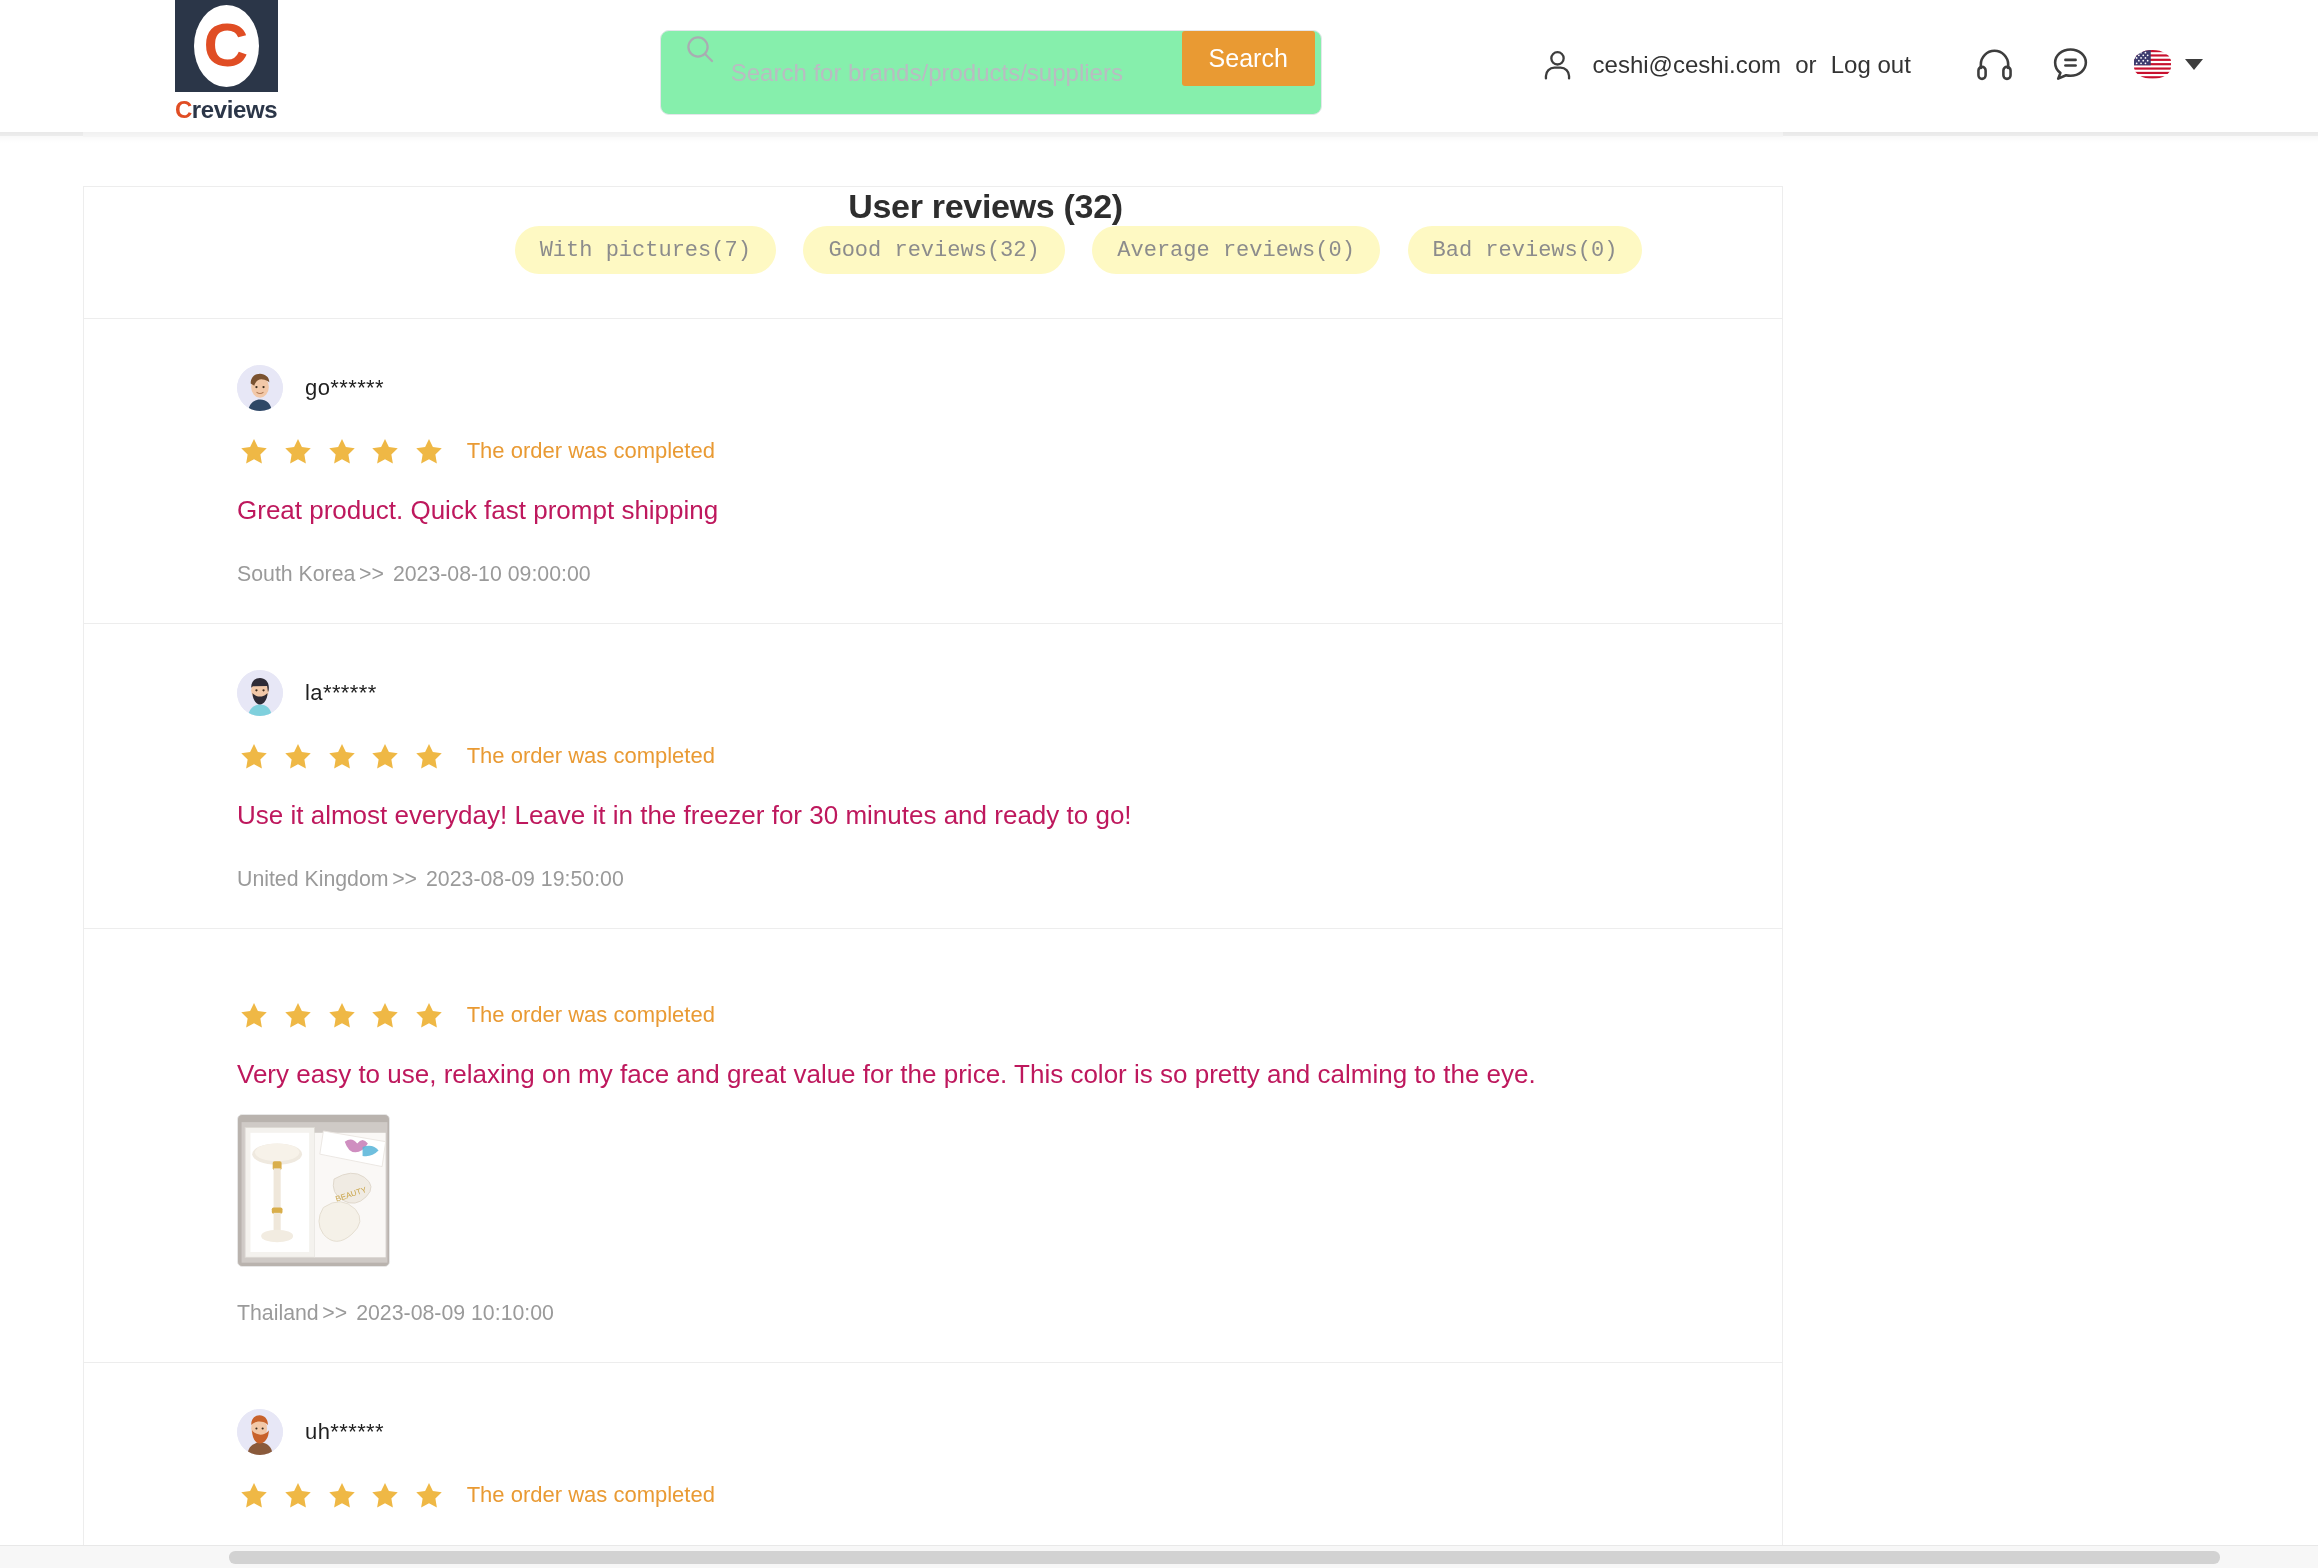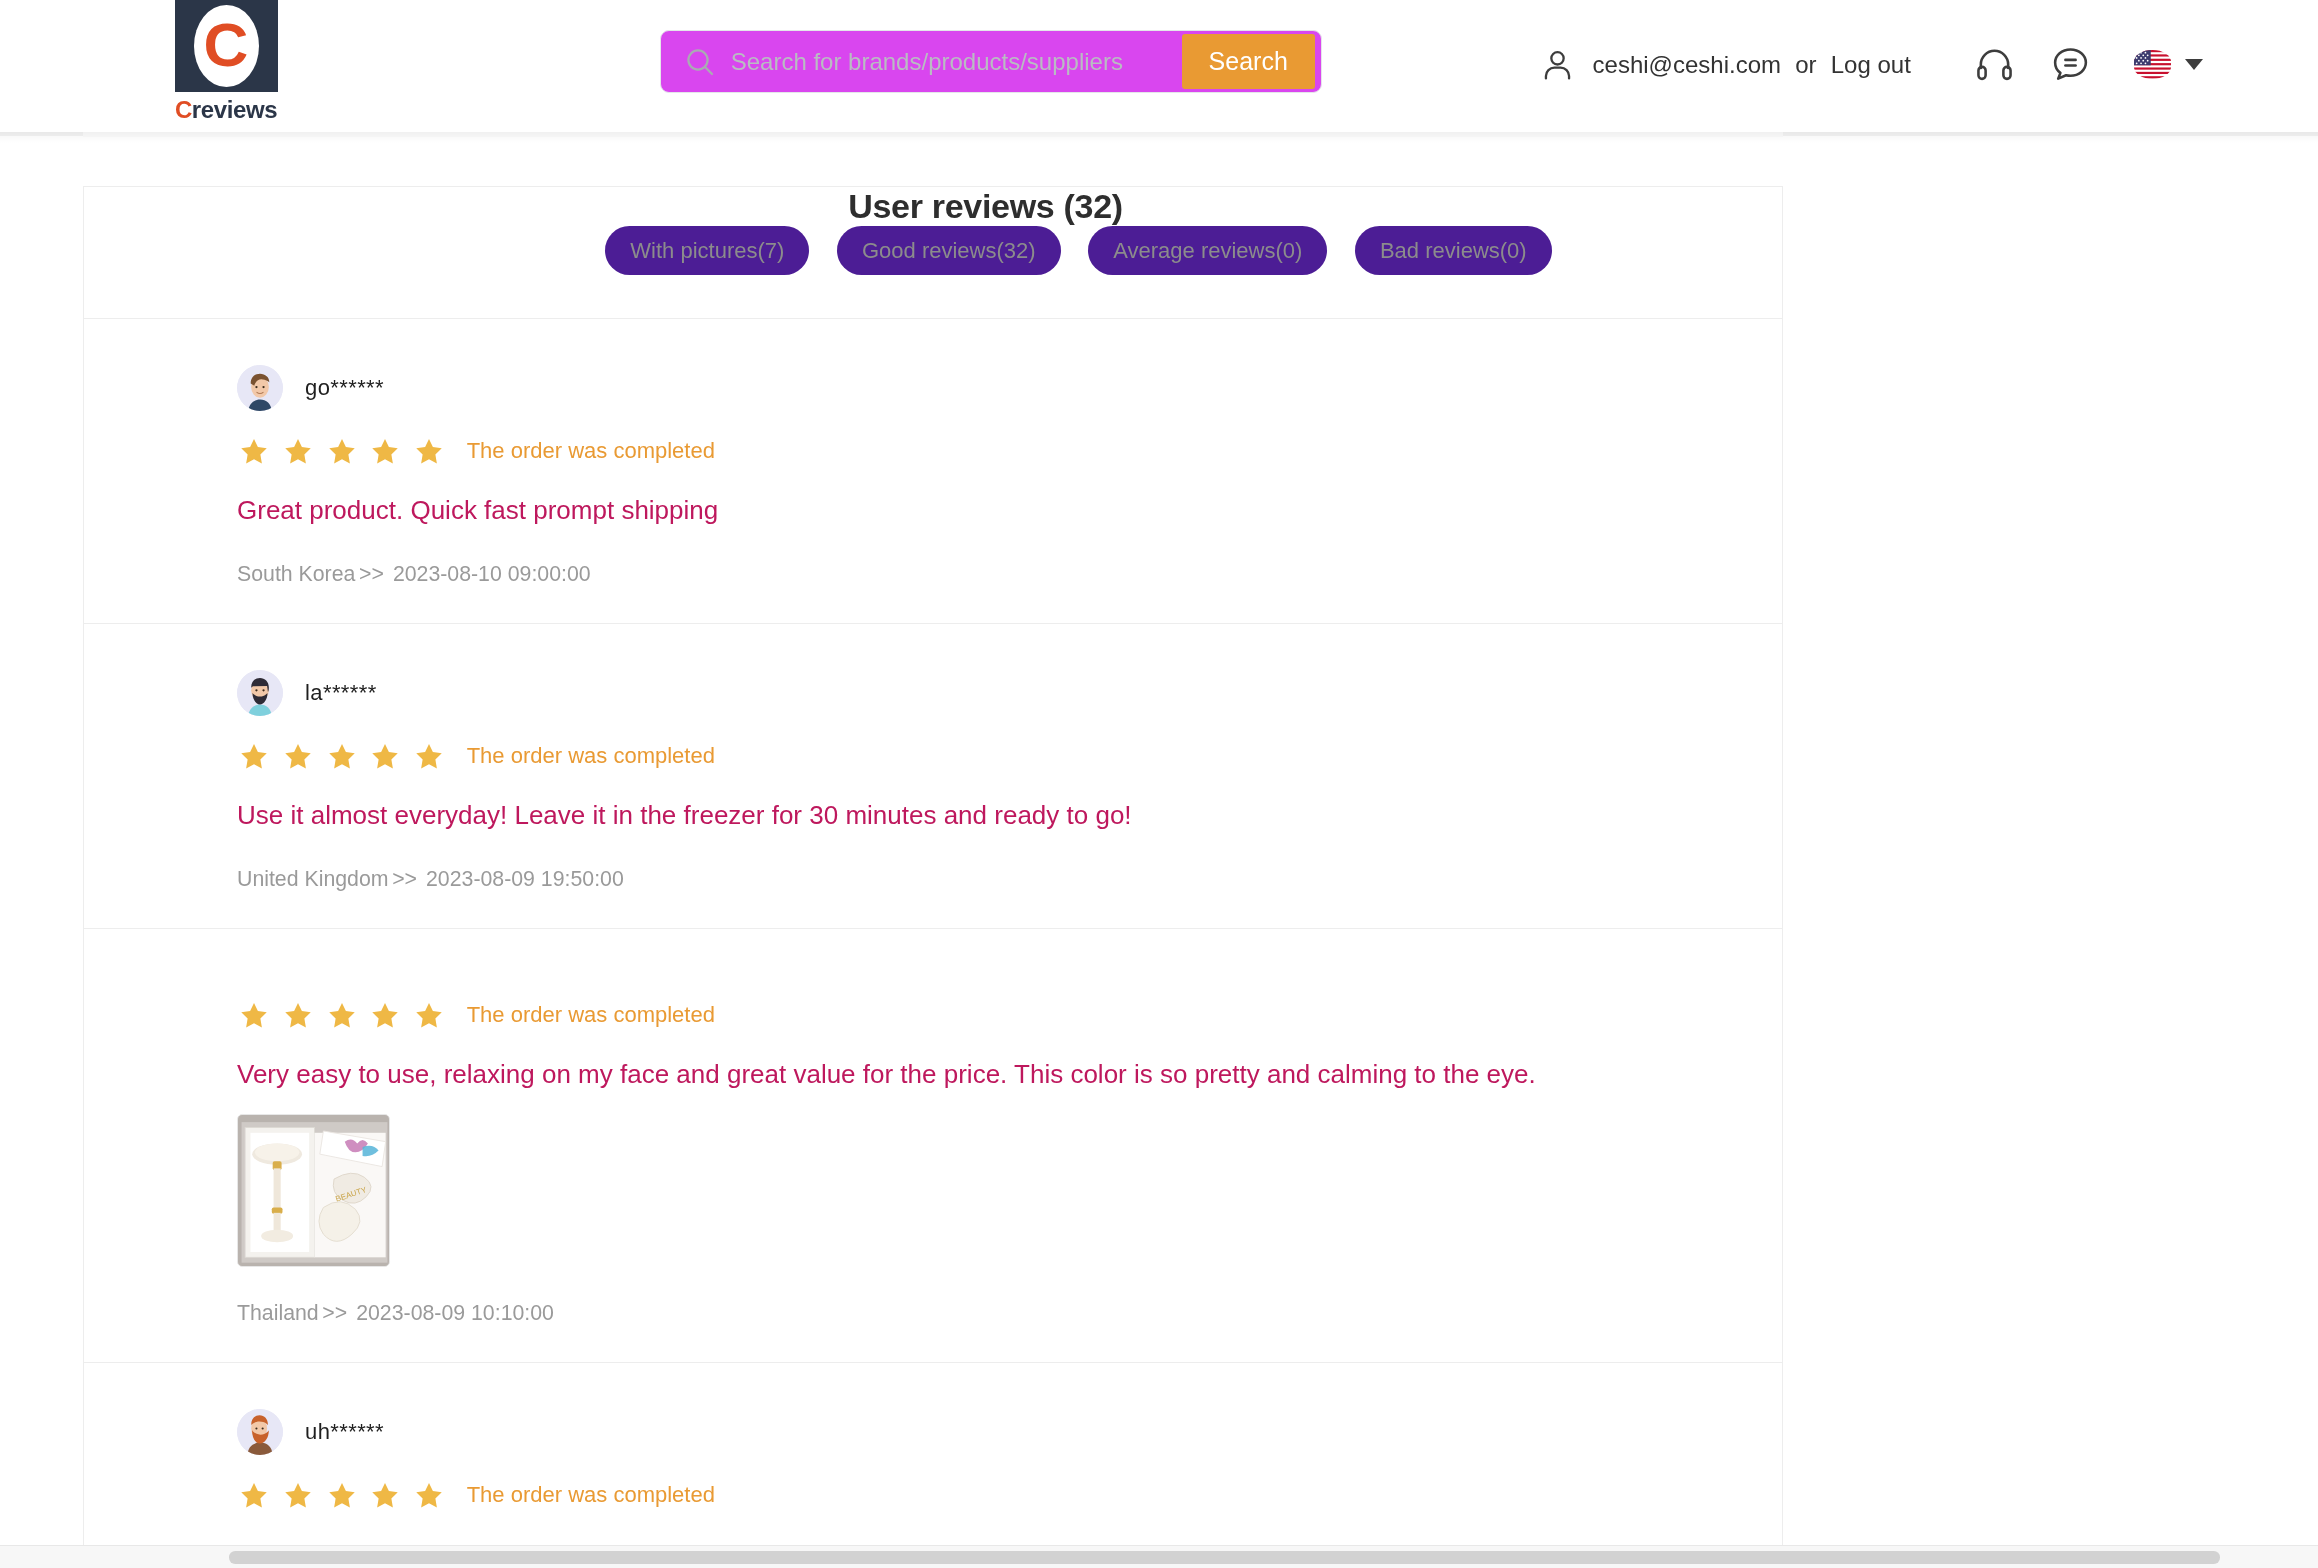--- a/index.html
+++ b/index.html
@@ -101,26 +101,25 @@
     letter-spacing: -0.4px;
   }
   .logo-word .c-red { color: #e04d24; }
 
   
   .search-box {
     position: absolute;
     left: 660px;
     top: 30px;
     width: 662px;
-    height: 63px;
+    height: 85px;
     border: 1.8px solid #e4e6ea;
     border-radius: 9px;
-    background: #d946ef;
+    background: #86efac;
     display: flex;
-    align-items: center;
     padding: 0 0 0 21.3px;
   }
   .search-icon { width: 36px; height: 36px; flex: 0 0 36px; display:flex; align-items:center; justify-content:center; }
   .search-input {
     flex: 1 1 auto;
     border: none;
     outline: none;
     font-size: 24px;
     color: #333;
     padding-left: 12.4px;
@@ -207,29 +206,29 @@
     flex-direction: column;
   }
   .reviews-title {
     font-size: 34px;
     font-weight: bold;
     color: #2e2e2e;
     letter-spacing: -0.3px;
   }
   .filters { display: flex; align-items: center; margin-left: 186px; gap: 27.6px; }
   .pill {
-    background: #4c1d95;
+    background: #fef9c3;
     color: #8c8c8c;
     border-radius: 36px;
     padding: 11.6px 25px;
     font-size: 22px;
     white-space: nowrap;
     cursor: pointer;
     border: none;
-    font-family: Liberation Sans, sans-serif;
+    font-family: Liberation Mono, monospace;
   }
 
   .review {
     border-bottom: 0.9px solid #ededed;
     padding: 46px 105px 36px 153px;
     position: relative;
   }
   .review:last-child { border-bottom: none; }
   .rv-userline { display: flex; align-items: center; gap: 22px; height: 46px; }
   .avatar {

